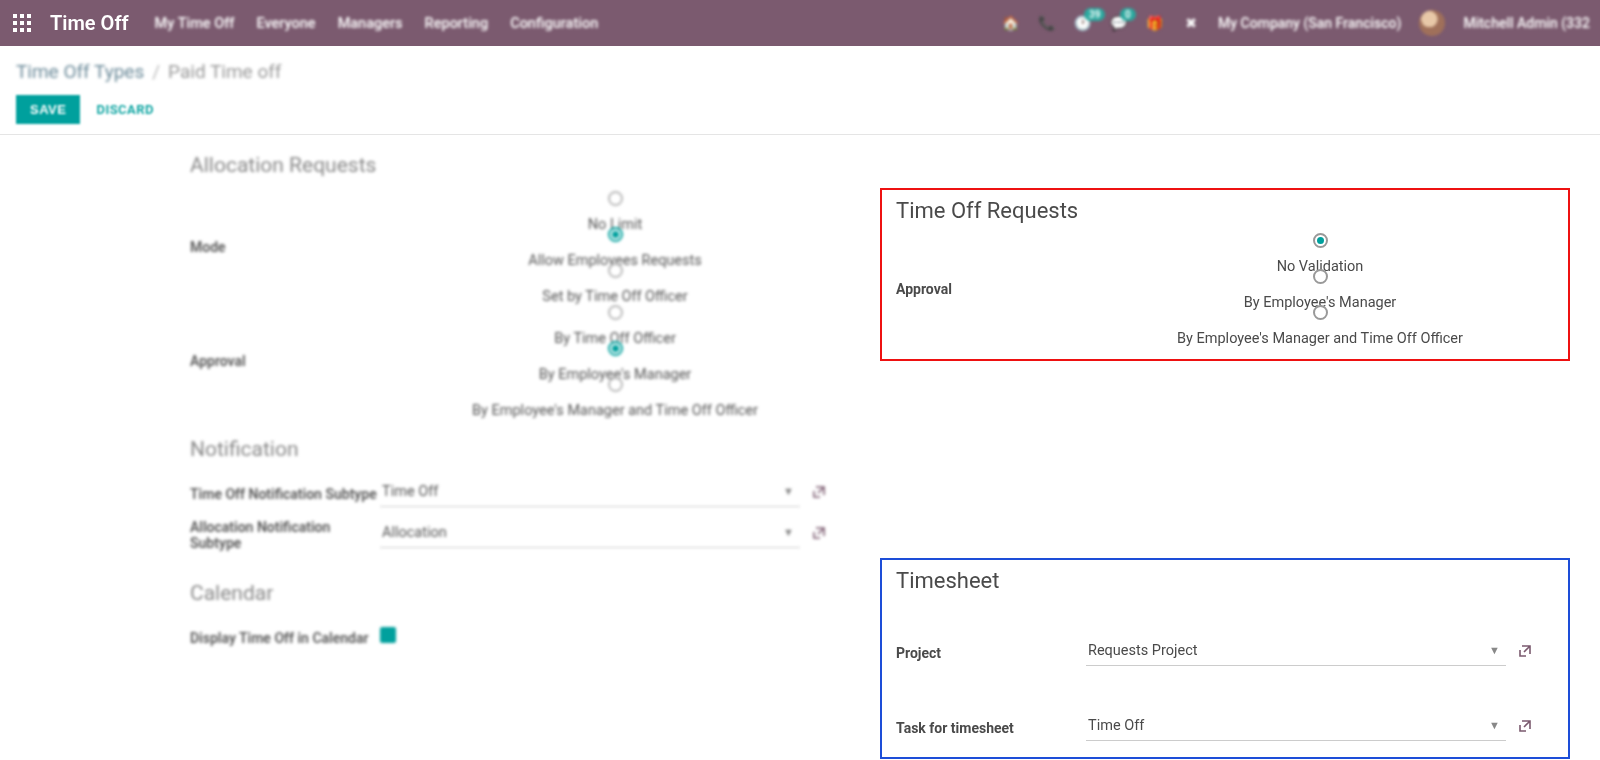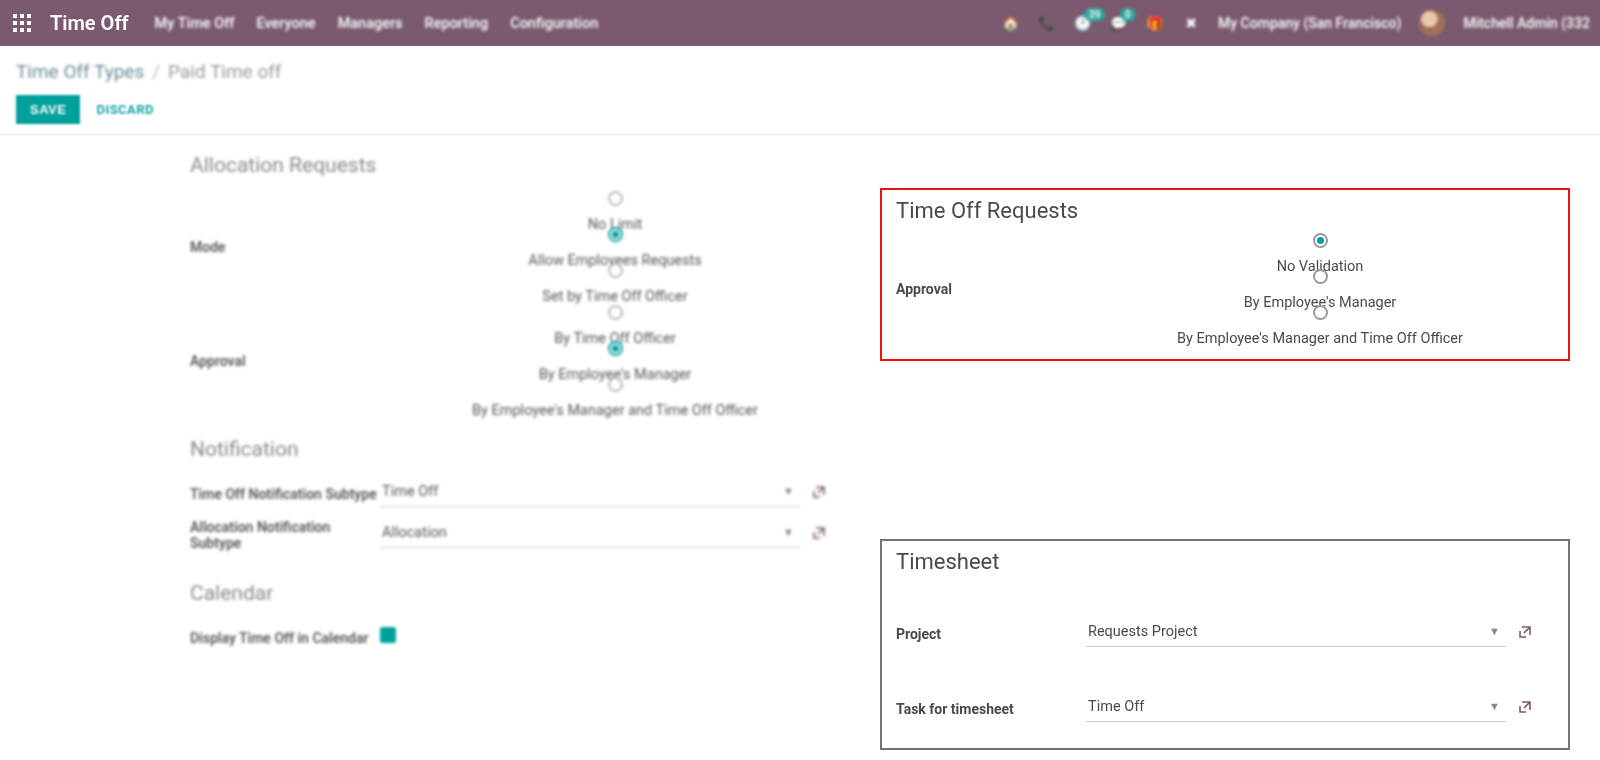--- a/index.html
+++ b/index.html
@@ -54,21 +54,21 @@
   
   .clear-box { border: 2px solid #e11; padding: 8px 14px 12px; margin-bottom: 26px; margin-top: 43px; }
   .clear-title { font-size: 22px; color: #4a4a4a; margin-bottom: 10px; font-weight: 400; }
   .clear .field-label { width: 190px; font-weight: 700; color: #4a4a4a; }
   .clear .radio-label { color: #4a4a4a; }
   .clear .radio { border-color: #999; }
   .clear .sel-input { width: 420px; }
   .clear .sel-input .val { color: #4a4a4a; }
   .clear .ext-icon { color: #7b5a6f; }
 
-  .timesheet-box { border: 2px solid #737373; padding: 8px 14px 18px; position: absolute; bottom: 9px; left: 0; right: 30px; }
+  .timesheet-box { border: 2px solid #1d4ed8; padding: 8px 14px 8px; position: absolute; bottom: 0; left: 0; right: 30px; }
   .timesheet-box .field-row { min-height: 34px; margin-top: 41px; }
   .timesheet-box .sel-input { width: 420px; }
 
   .checkbox { width: 16px; height: 16px; background: #00a09d; border-radius: 2px; display:inline-block; }
 
   svg { display: block; }
 </style>
 </head>
 <body>
 

